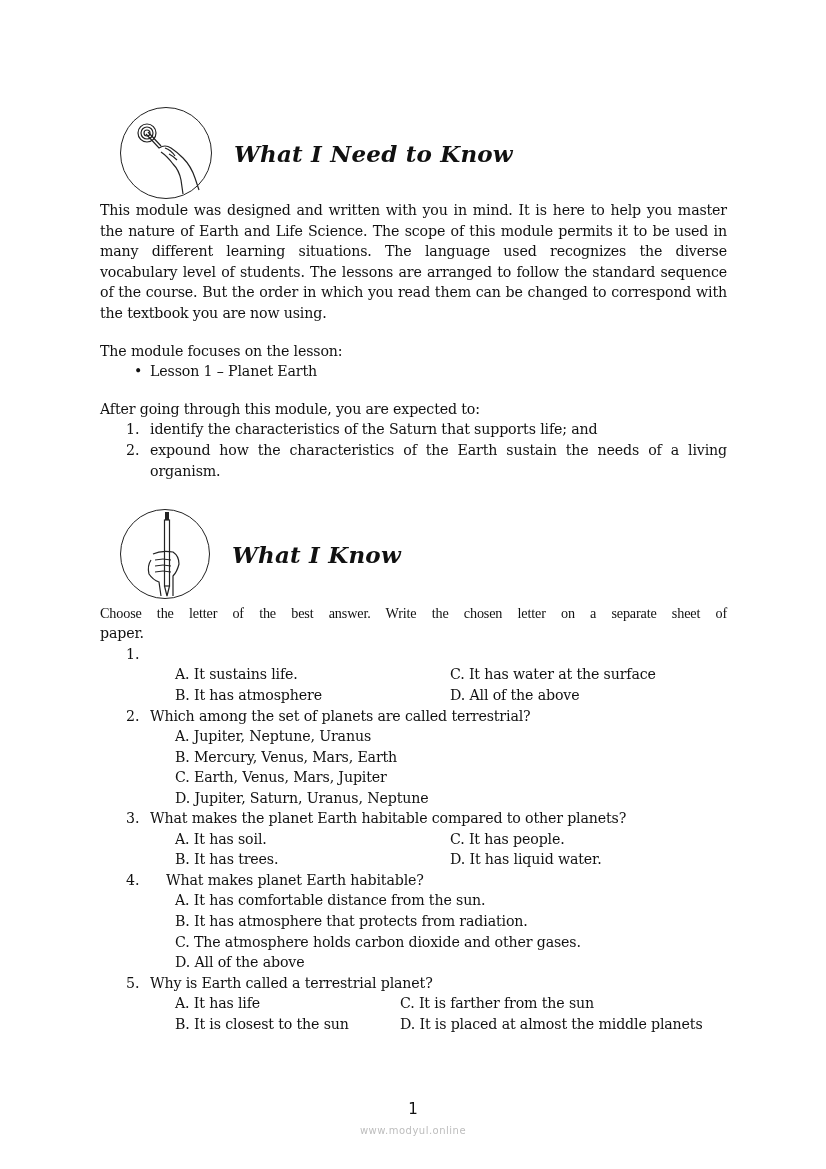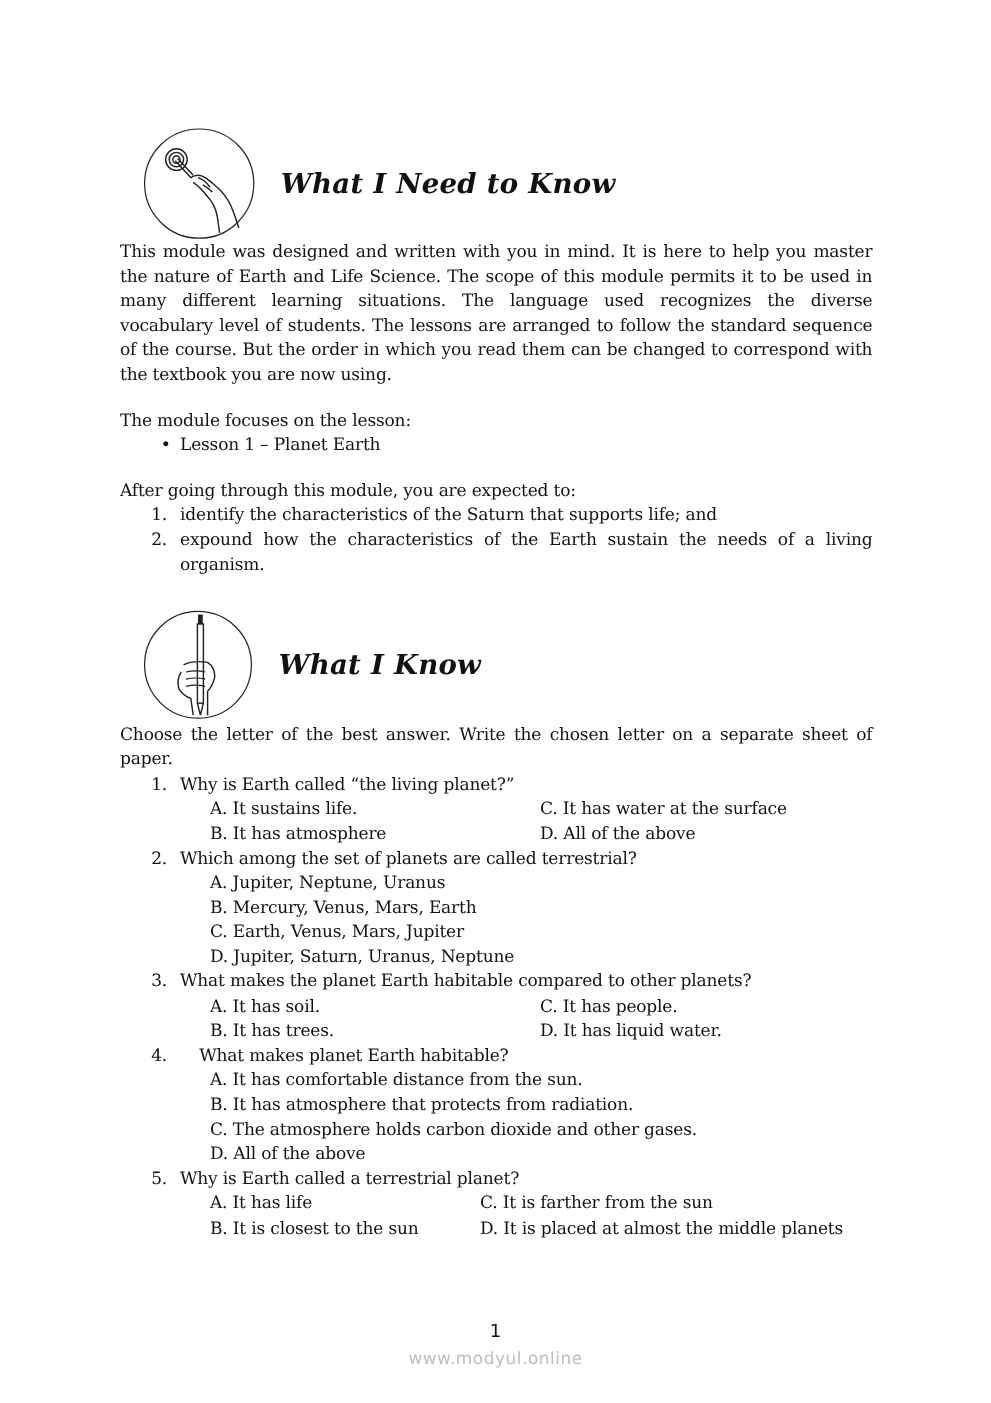--- a/index.html
+++ b/index.html
@@ -11,21 +11,21 @@
   .icon-circle { width:92px; height:92px; border:1.4px solid #222; border-radius:50%;
                  box-sizing:border-box; position:relative; background:#fff; }
   .heading { font-family:"DejaVu Serif", serif; font-weight:bold; font-style:italic;
              font-size:23px; margin-left:22px; color:#111; letter-spacing:0.2px; }
   .para { position:absolute; left:100px; width:627px; text-align:justify; }
   .para.last-left { text-align-last:left; }
   .line { position:absolute; white-space:nowrap; }
   .footer-num { position:absolute; top:1100px; left:0; width:826px; text-align:center;
                 font-family:"DejaVu Sans", sans-serif; font-size:15px; color:#111; }
   .footer-url { position:absolute; top:1125px; left:0; width:826px; text-align:center;
-                font-family:"DejaVu Sans", sans-serif; font-size:14px; color:#bdbdbd; letter-spacing:0.5px; }
+                font-family:"DejaVu Sans", sans-serif; font-size:10px; color:#bdbdbd; letter-spacing:0.5px; }
   svg { position:absolute; left:0; top:0; }
 </style>
 </head>
 <body>
 
 <div class="page">
 
   <div class="heading-wrap" style="top:107px;">
     <div class="icon-circle">
       <svg width="92" height="92" viewBox="0 0 92 92">
@@ -64,25 +64,24 @@
         <path d="M30 50 Q26 56 28 64 Q32 70 38 72 L40 86" fill="none" stroke="#222" stroke-width="1.2"></path>
         <path d="M32 44 Q40 40 52 42 Q58 46 58 54 Q56 62 52 66 L52 86" fill="none" stroke="#222" stroke-width="1.2"></path>
         <path d="M34 50 Q42 48 50 50" fill="none" stroke="#222" stroke-width="1"></path>
         <path d="M34 56 Q42 54 50 56" fill="none" stroke="#222" stroke-width="1"></path>
         <path d="M34 62 Q42 60 50 62" fill="none" stroke="#222" stroke-width="1"></path>
       </svg>
     </div>
     <div class="heading" style="margin-left:22px;">What I Know</div>
   </div>
 
-  <div class="line text" style="left:100px; top:603px; width:627px; text-align:justify; text-align-last:justify; white-space:normal;">Choose the letter of the best answer. Write the chosen letter on a separate sheet of</div>
+  <div class="line text" style="left:100px; top:603px; width:627px; text-align:justify; text-align-last:justify; white-space:normal;font-family:Liberation Serif, serif;">Choose the letter of the best answer. Write the chosen letter on a separate sheet of</div>
   <div class="line text" style="left:100px; top:623px;">paper.</div>
 
   <div class="line text" style="left:126px; top:644px;">1.</div>
-  <div class="line text" style="left:150px; top:644px;">Why is Earth called “the living planet?”</div>
   <div class="line text" style="left:175px; top:664px;">A.  It sustains life.</div>
   <div class="line text" style="left:450px; top:664px;">C. It has water at the surface</div>
   <div class="line text" style="left:175px; top:685px;">B.  It has atmosphere</div>
   <div class="line text" style="left:450px; top:685px;">D. All of the above</div>
 
   <div class="line text" style="left:126px; top:706px;">2.</div>
   <div class="line text" style="left:150px; top:706px;">Which among the set of planets are called terrestrial?</div>
   <div class="line text" style="left:175px; top:747px;">B.  Mercury, Venus, Mars, Earth</div>
   <div class="line text" style="left:175px; top:726px;">A.  Jupiter, Neptune, Uranus</div>
   <div class="line text" style="left:175px; top:767px;">C.  Earth, Venus, Mars, Jupiter</div>

